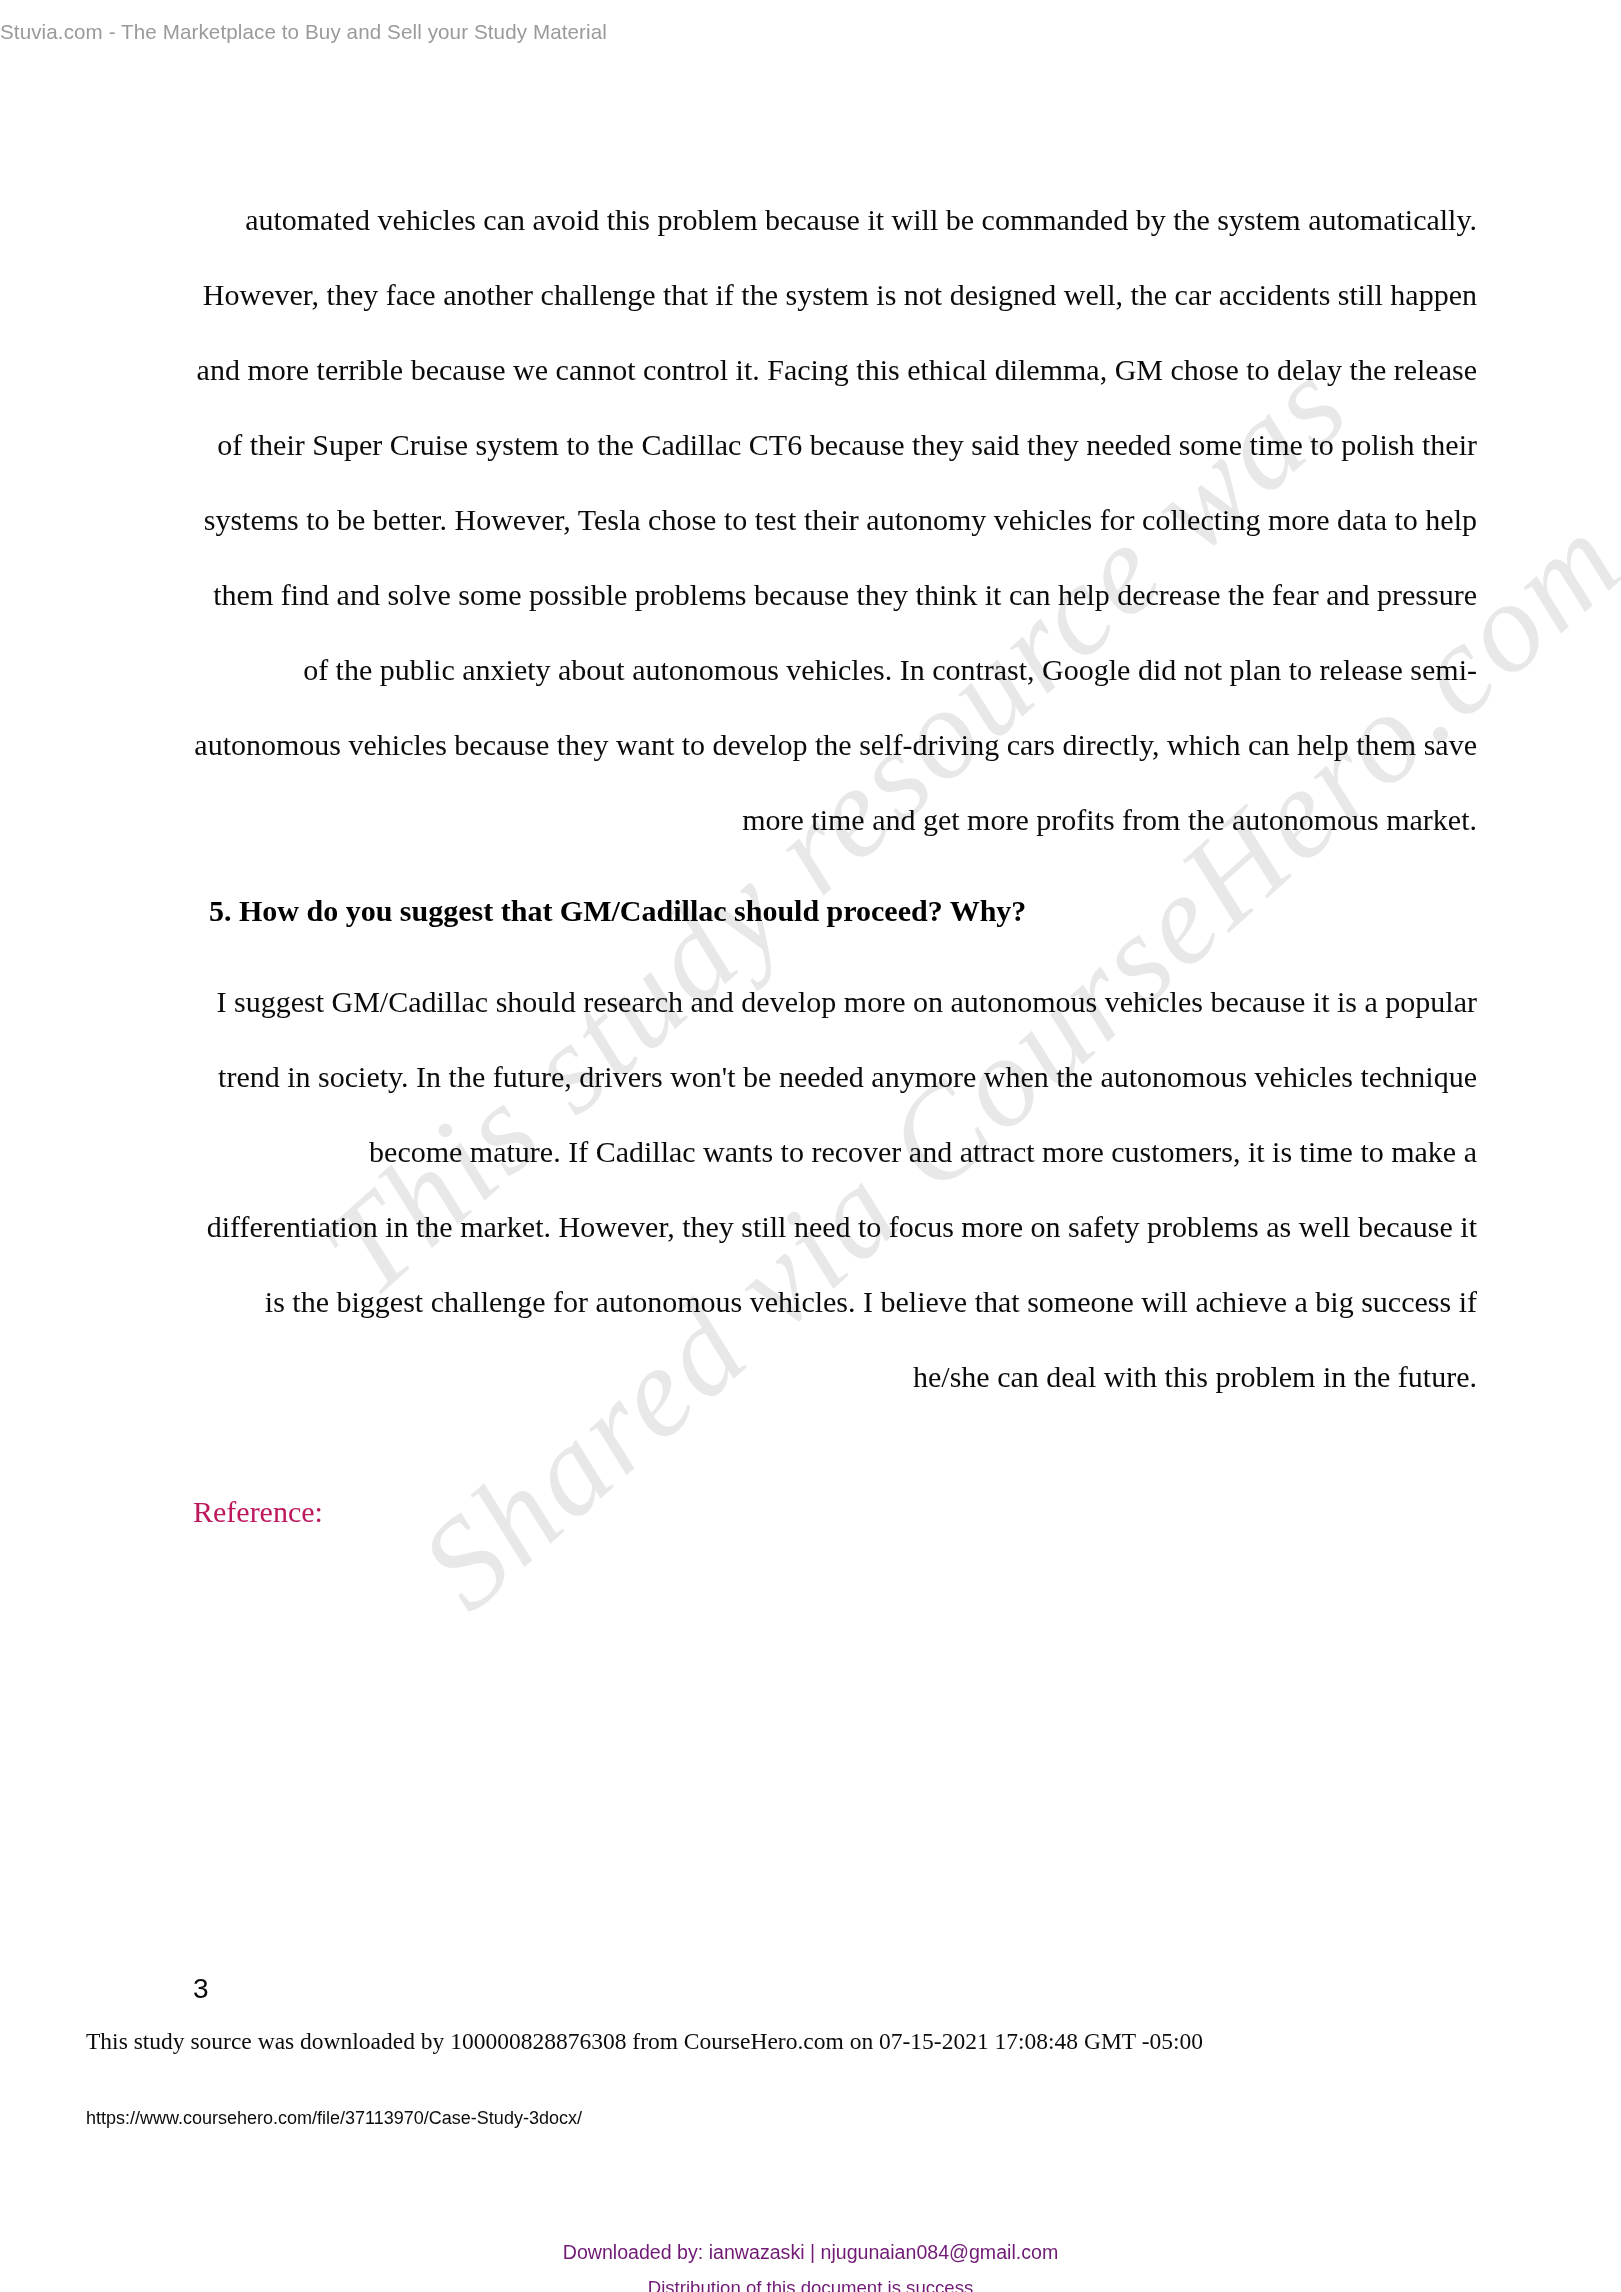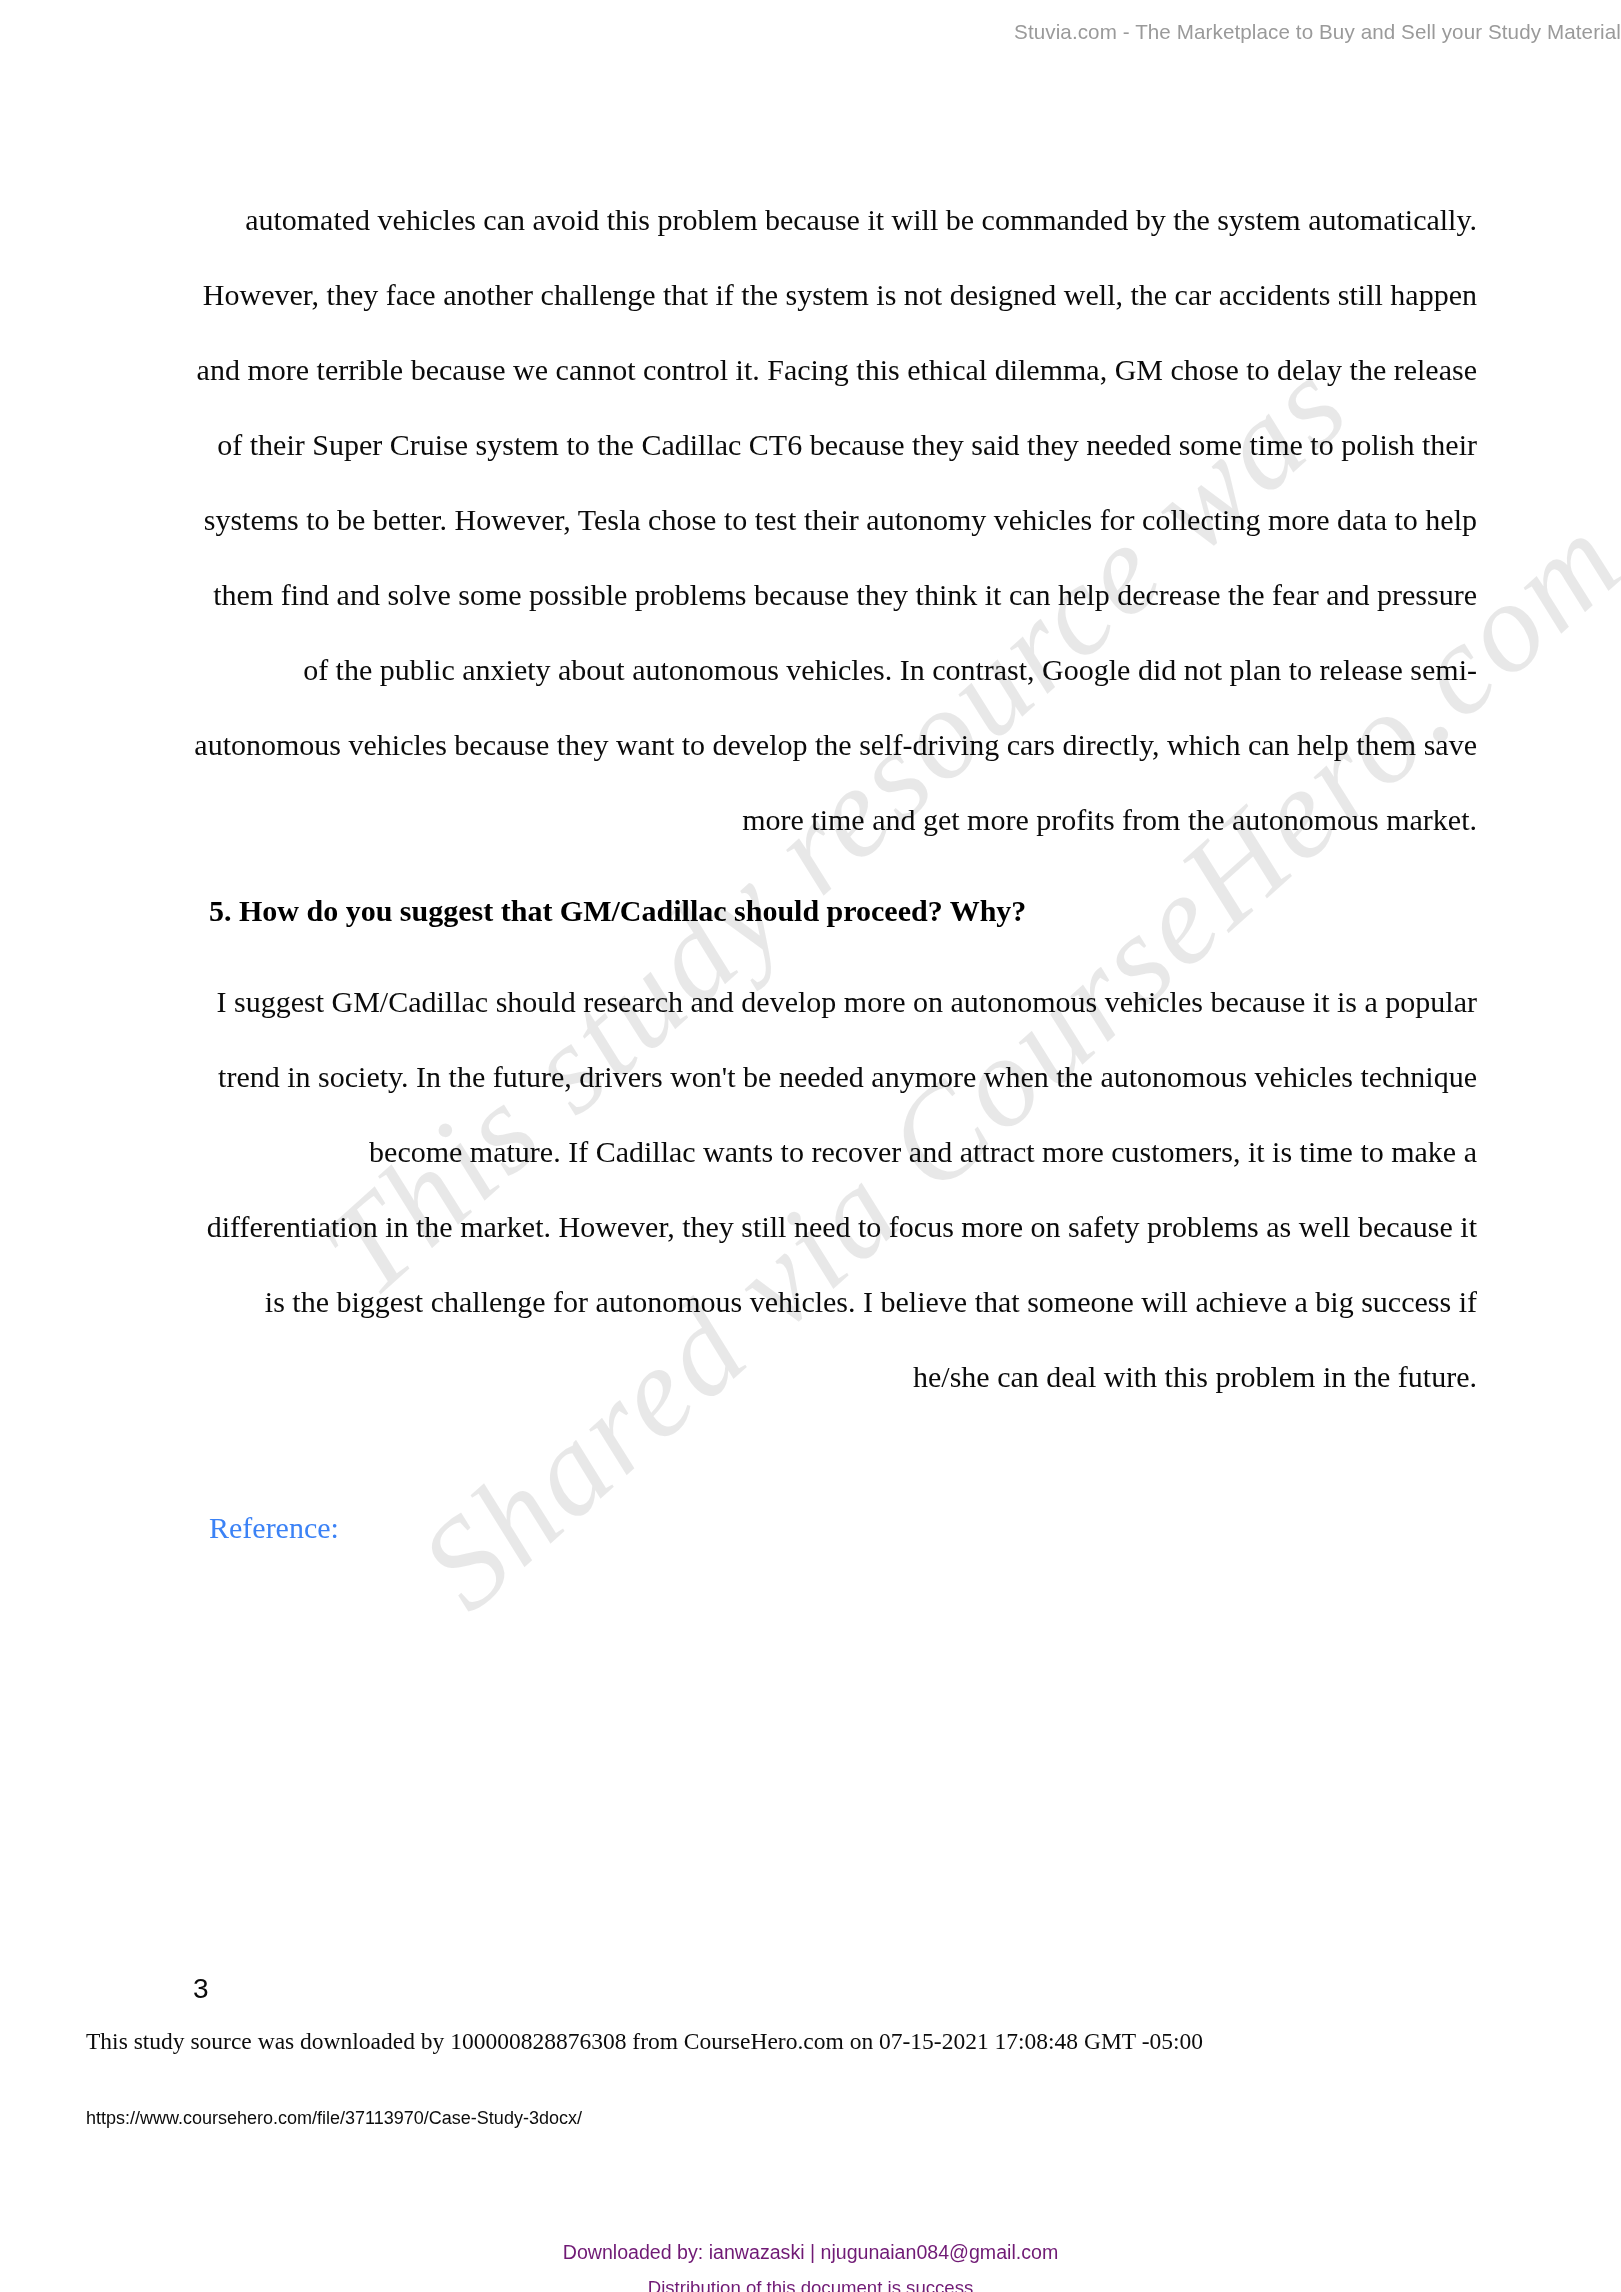--- a/index.html
+++ b/index.html
@@ -17,21 +17,21 @@
 
   
   .stuvia-header {
     position: absolute;
     top: 0;
     left: 0;
     width: 1621px;
     height: 63px;
     display: flex;
     align-items: center;
-    justify-content: flex-end;
+    justify-content: flex-start;
     font-family: "Liberation Sans", sans-serif;
     font-size: 20.6px;
     color: #9a9a9a;
     letter-spacing: 0.1px;
     white-space: nowrap;
   }
 
   
   .page {
     position: absolute;
@@ -63,22 +63,22 @@
     line-height: 75px;
     font-weight: bold;
     color: #000000;
     margin: 16px;
   }
 
   .ref-label {
     font-family: "Liberation Serif", serif;
     font-size: 30px;
     line-height: 61px;
-    color: #3b82f6;
-    margin: 16px;
+    color: #be185d;
+    margin: 0;
   }
 
   .ref-line {
     font-family: "Liberation Serif", serif;
     font-size: 30px;
     line-height: 75px;
     color: #0b0b0b;
     margin: 0;
   }
 

